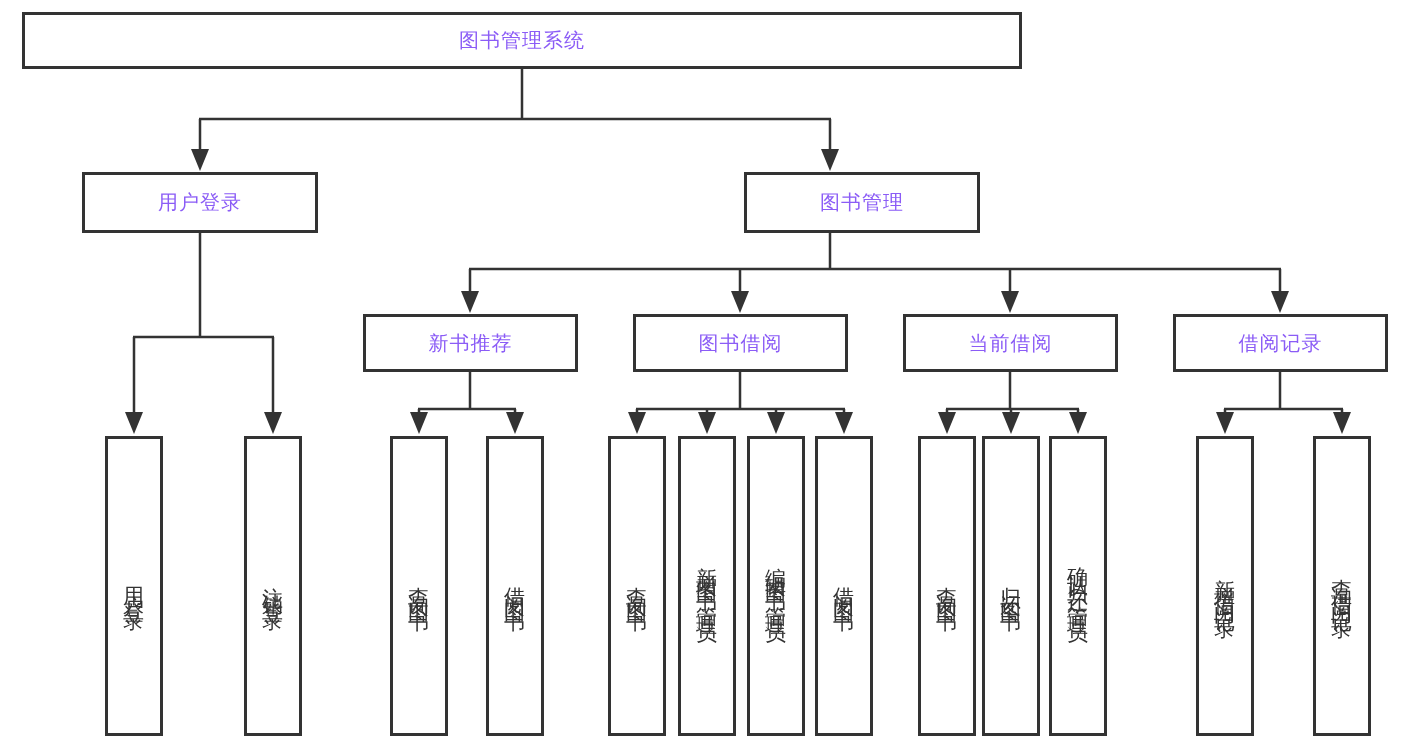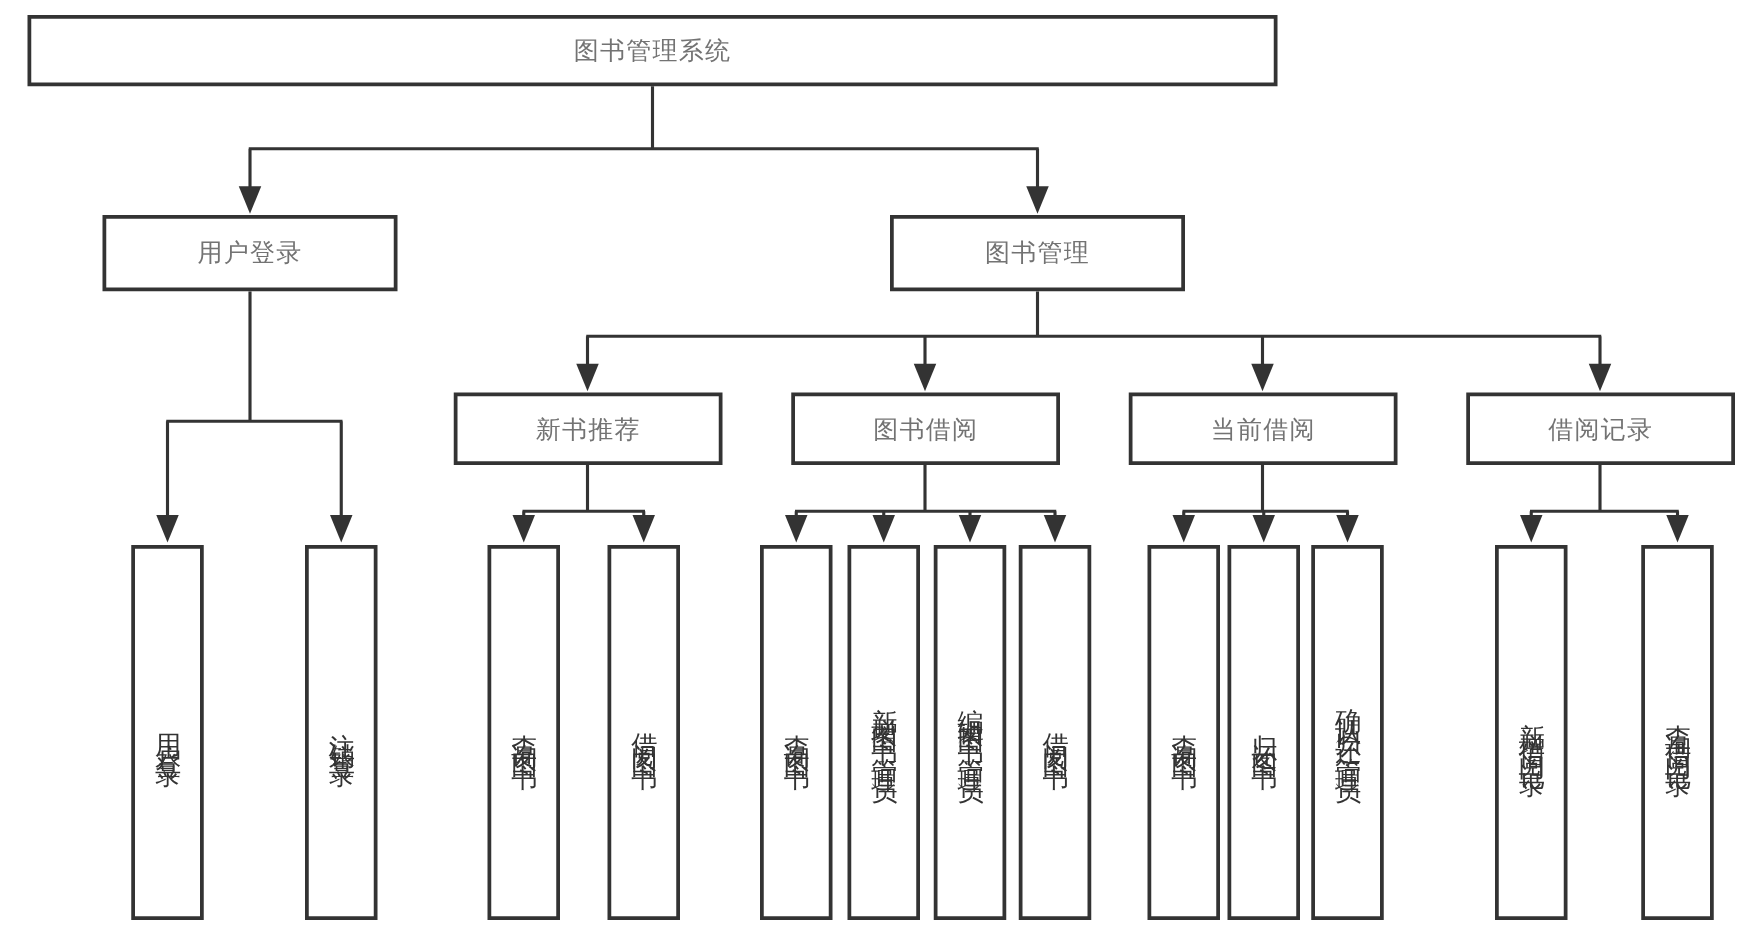--- a/index.html
+++ b/index.html
@@ -24,21 +24,21 @@
     position: absolute;
     box-sizing: border-box;
     border: 3px solid #333333;
     background: #ffffff;
     display: flex;
     align-items: center;
     justify-content: center;
   }
   .hbox span {
     font-size: 20px;
-    color: #737373;
+    color: #8b5cf6;
     letter-spacing: 1px;
     white-space: nowrap;
   }
   .vbox {
     position: absolute;
     box-sizing: border-box;
     width: 58px;
     height: 300px;
     top: 436px;
     border: 3px solid #333333;
@@ -103,21 +103,21 @@
     </g>
   </svg>
 
   <div class="hbox" style="left:22px; top:12px; width:1000px; height:57px;">
     <span>图书管理系统</span>
   </div>
 
   <div class="hbox" style="left:82px; top:172px; width:236px; height:61px;">
     <span>用户登录</span>
   </div>
-  <div class="hbox" style="left:712px; top:172px; width:236px; height:61px;">
+  <div class="hbox" style="left:744px; top:172px; width:236px; height:61px;">
     <span>图书管理</span>
   </div>
 
   <div class="hbox" style="left:363px; top:314px; width:215px; height:58px;">
     <span>新书推荐</span>
   </div>
   <div class="hbox" style="left:633px; top:314px; width:215px; height:58px;">
     <span>图书借阅</span>
   </div>
   <div class="hbox" style="left:903px; top:314px; width:215px; height:58px;justify-content:center;">

